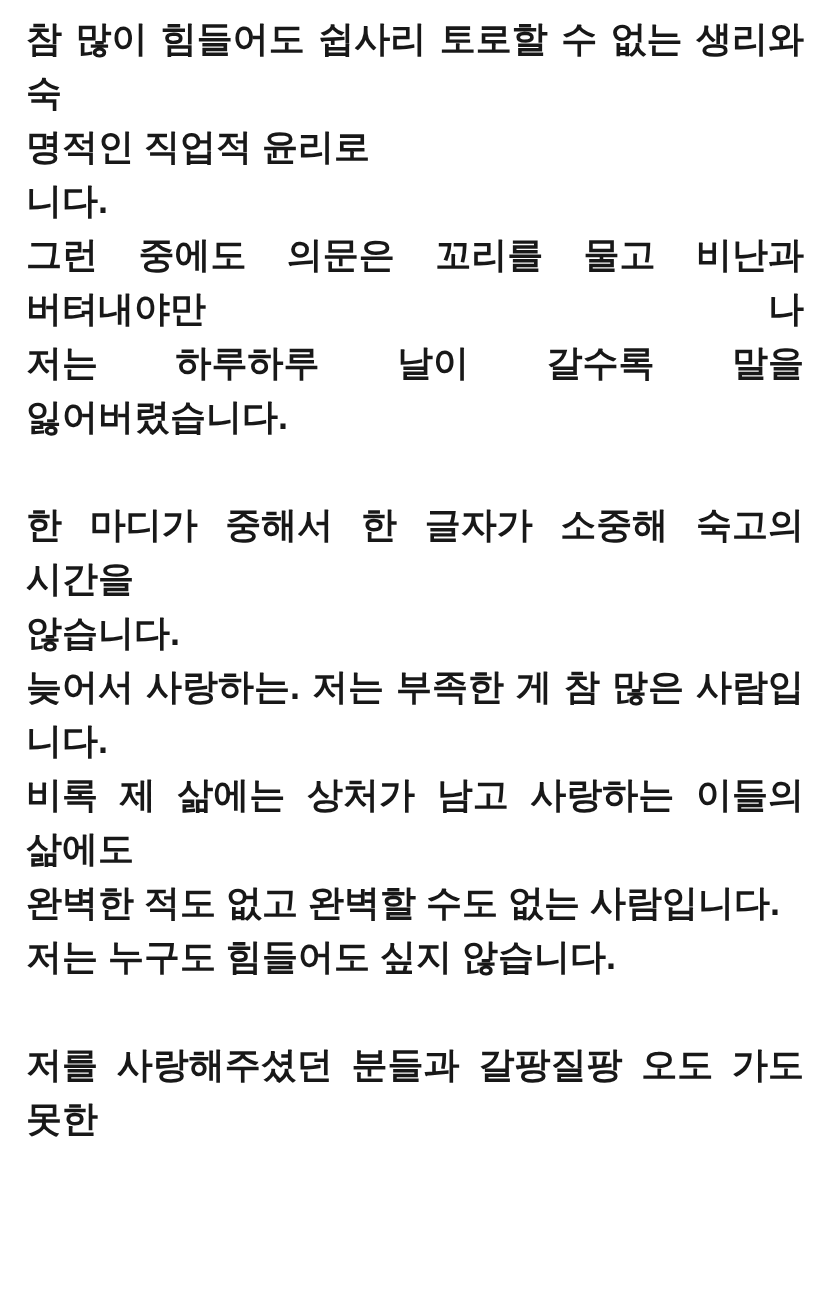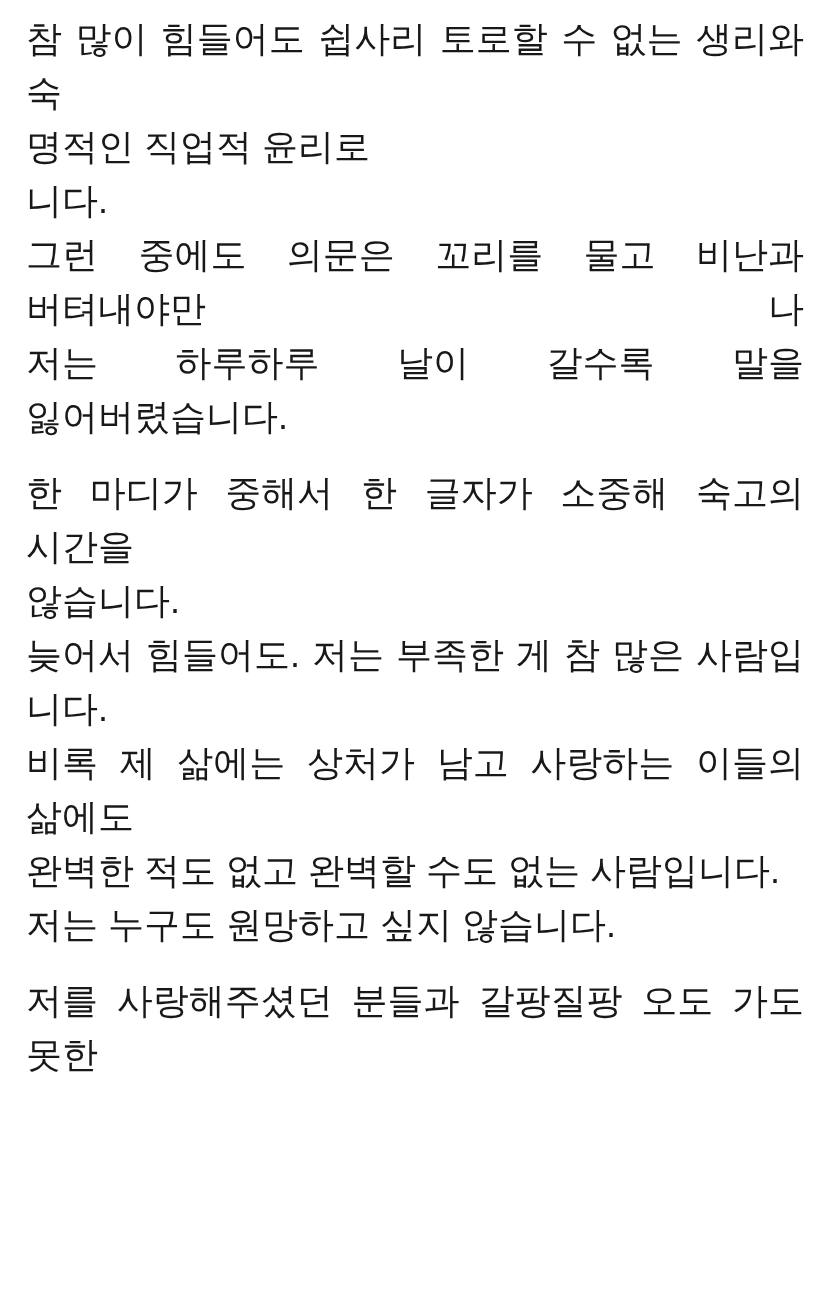--- a/index.html
+++ b/index.html
@@ -17,22 +17,22 @@
   .doc {
     box-sizing: border-box;
     width: 828px;
     padding: 12px 24px 0 26px;
     color: #181818;
     font-size: 36px;
     line-height: 54px;
     font-weight: 400;
     letter-spacing: 0px;
   }
-  .para { margin: 0; }
-  .para + .para { margin-top: 22px; }
+  .para { margin: 0; font-weight: bold; }
+  .para + .para { margin-top: 54px; }
   .line {
     text-align: justify;
     word-break: keep-all;
     overflow: hidden;
     white-space: normal;
   }
   
   .line.fill {
     text-align-last: justify;
   }
@@ -46,25 +46,25 @@
     <div class="line fill">참 많이 힘들어도 쉽사리 토로할 수 없는 생리와 숙</div>
     <div class="line">명적인 직업적 윤리로</div>
     <div class="line">니다.</div>
     <div class="line fill">그런 중에도 의문은 꼬리를 물고 비난과 버텨내야만 나</div>
     <div class="line">저는 하루하루 날이 갈수록 말을 잃어버렸습니다.</div>
   </div>
 
   <div class="para">
     <div class="line fill">한 마디가 중해서 한 글자가 소중해 숙고의 시간을</div>
     <div class="line">않습니다.</div>
-    <div class="line fill">늦어서 힘들어도. 저는 부족한 게 참 많은 사람입</div>
+    <div class="line fill">늦어서 사랑하는. 저는 부족한 게 참 많은 사람입</div>
     <div class="line">니다.</div>
     <div class="line fill">비록 제 삶에는 상처가 남고 사랑하는 이들의 삶에도</div>
     <div class="line">완벽한 적도 없고 완벽할 수도 없는 사람입니다.</div>
-    <div class="line">저는 누구도 원망하고 싶지 않습니다.</div>
+    <div class="line">저는 누구도 힘들어도 싶지 않습니다.</div>
   </div>
 
   <div class="para">
     <div class="line fill">저를 사랑해주셨던 분들과 갈팡질팡 오도 가도 못한</div>
 
   </div>
 
 </div>
 
 </body></html>

